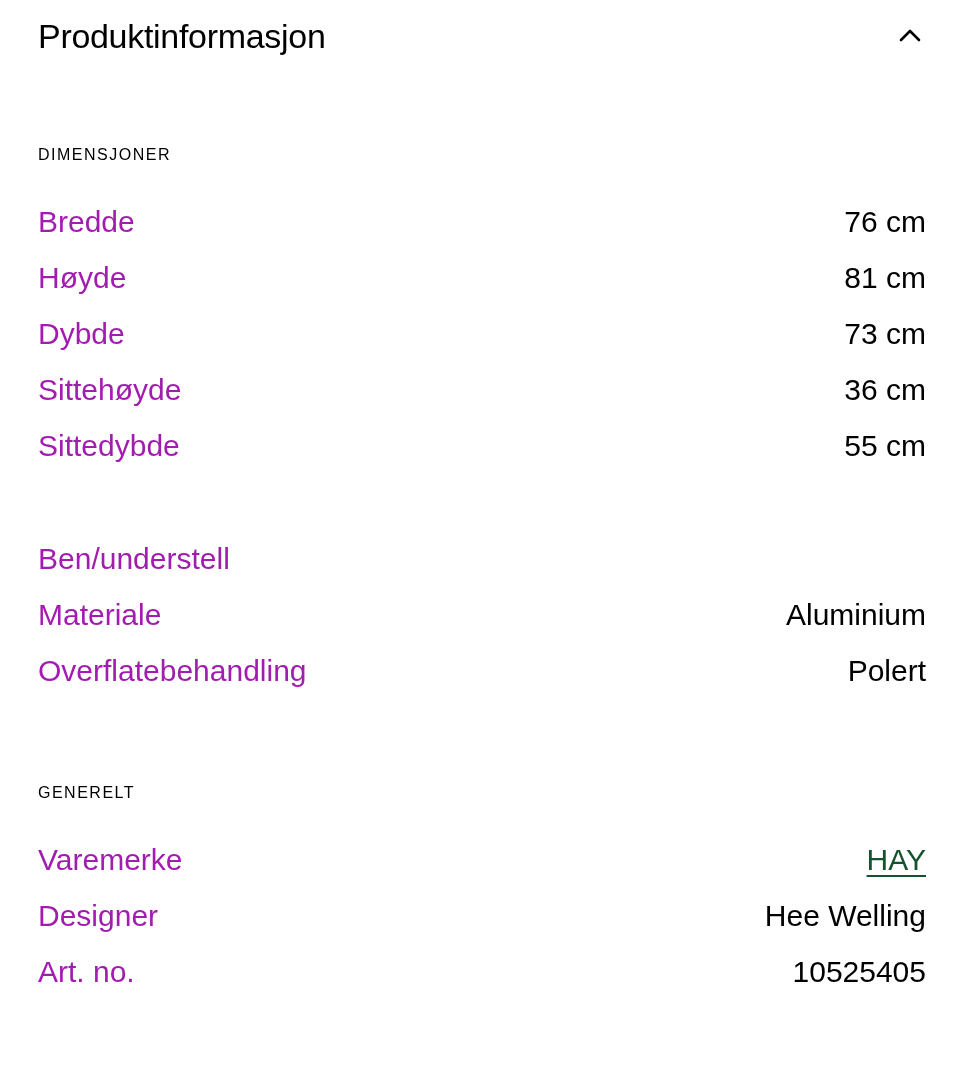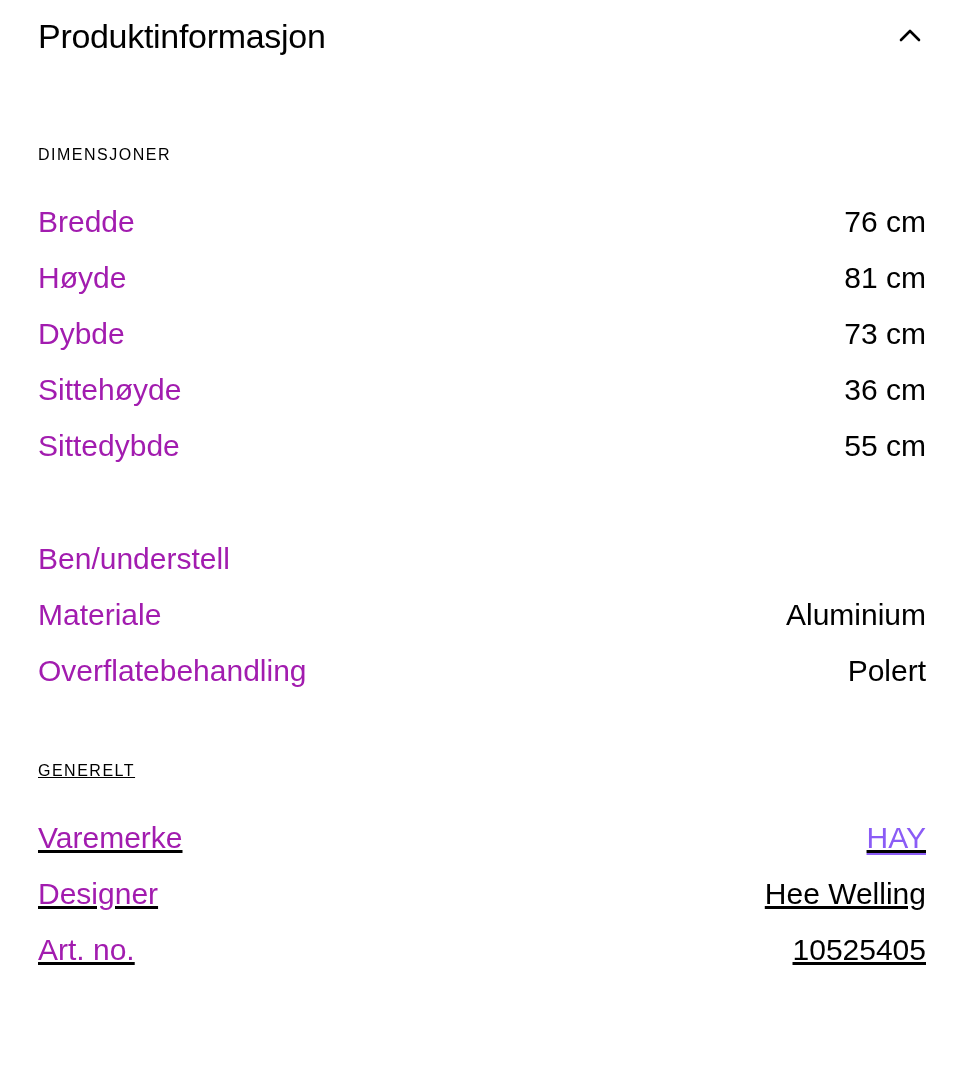--- a/index.html
+++ b/index.html
@@ -20,24 +20,24 @@
       font-size: 16px; font-weight: 500; letter-spacing: 1.5px;
       text-transform: uppercase; height: 30px; line-height: 30px;
     }
     .rows { margin-top: 24px; }
     .row {
       display: flex; justify-content: space-between; align-items: center;
       height: 56px; font-size: 30px;
     }
     .label { color: #a21caf; }
     .value { color: #000; }
-    .value a { color: #8b5cf6; text-decoration: underline; text-underline-offset: 5px; text-decoration-thickness: 2px; }
+    .value a { color: #14532d; text-decoration: underline; text-underline-offset: 5px; text-decoration-thickness: 2px; }
     .s1 { margin-top: 70px; }
     .s2 { margin-top: 57px; }
-    .s3 { margin-top: 57px; text-decoration: underline; }
+    .s3 { margin-top: 79px; }
   </style>
 </head>
 <body>
 
 <div class="panel">
   <div class="header">
     <span class="title">Produktinformasjon</span>
     <span class="chevron">
       <svg width="24" height="16" viewBox="0 0 24 16">
           <polyline points="3,13 12,4 21,13" fill="none" stroke="#000" stroke-width="2.6" stroke-linecap="round" stroke-linejoin="round"></polyline>

